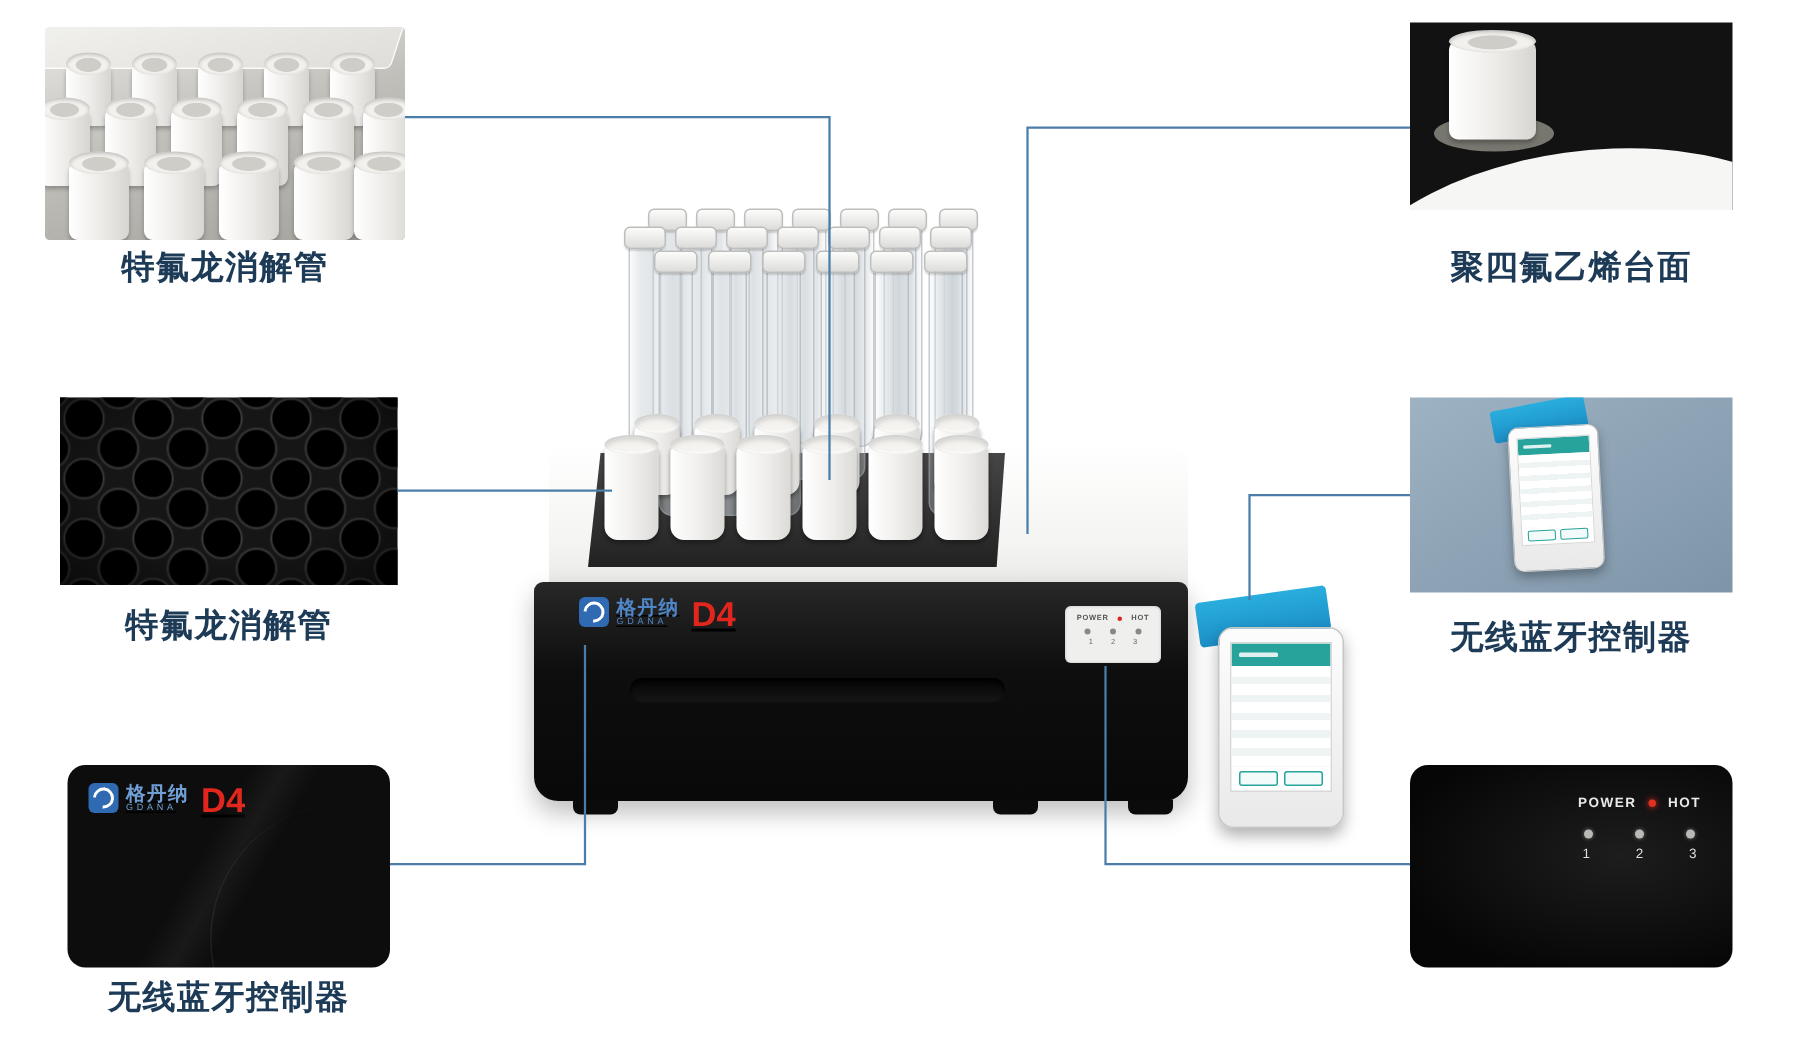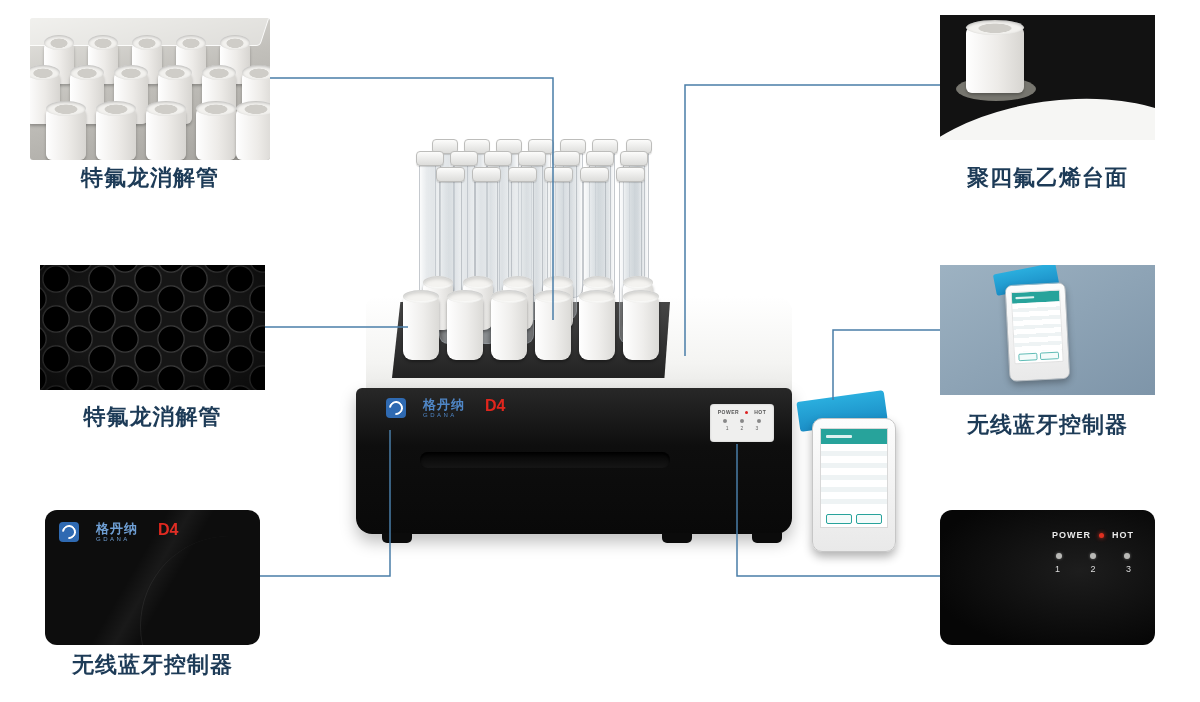--- a/index.html
+++ b/index.html
@@ -40,27 +40,27 @@
      background:radial-gradient(ellipse at 50% 45%, rgba(0,0,0,0) 50%, rgba(0,0,0,.55) 100%); }
 
   
   #c-plastic { left:45px; top:510px; width:215px; height:135px; background:#0d0d0d; border-radius:12px; }
   #c-plastic::after { content:""; position:absolute; inset:0;
      background:linear-gradient(120deg, rgba(255,255,255,0) 42%, rgba(255,255,255,.05) 50%, rgba(255,255,255,0) 58%); }
   #c-plastic .arc { position:absolute; right:-60px; top:26px; width:180px; height:180px;
      border-radius:50%; border-left:1px solid rgba(255,255,255,.07); }
 
   
-  .logo { display:flex; gap:17px; align-items:flex-start; }
+  .logo { display:flex; gap:5px; align-items:flex-start;text-decoration:underline; }
   .logo-icon { width:20px; height:20px; background:#2f6ab2; border-radius:4px; position:relative; flex:0 0 auto; }
   .logo-icon::before { content:""; position:absolute; inset:3px; border:2.5px solid #fff;
      border-radius:50%; border-left-color:transparent; transform:rotate(-40deg); }
   .logo-cn { font-size:13px; font-weight:700; line-height:1.1; letter-spacing:1px; }
   .logo-en { font-size:6px; letter-spacing:2.5px; line-height:1; }
-  .logo-model { font-size:16px; font-weight:800; color:#e0261d; line-height:1; margin-left:3px; }
+  .logo-model { font-size:23px; font-weight:800; color:#e0261d; line-height:1; margin-left:3px; }
   .pl-logo { position:absolute; left:14px; top:12px; }
   .pl-logo .logo-cn, .pl-logo .logo-en { color:#6f9fd4; }
 
   
   #c-ptfe { left:940px; top:15px; width:215px; height:125px; background:#121212; }
   .ptfe-ring { position:absolute; left:16px; top:62px; width:80px; height:24px;
                background:#77766f; border-radius:50%; }
   .ptfe-cyl { left:26px; top:12px; width:58px; height:66px; }
   .ptfe-deck { position:absolute; left:-50px; top:86px; width:330px; height:170px;
                background:#f6f6f4; border-radius:50%; transform:rotate(-8deg); }

